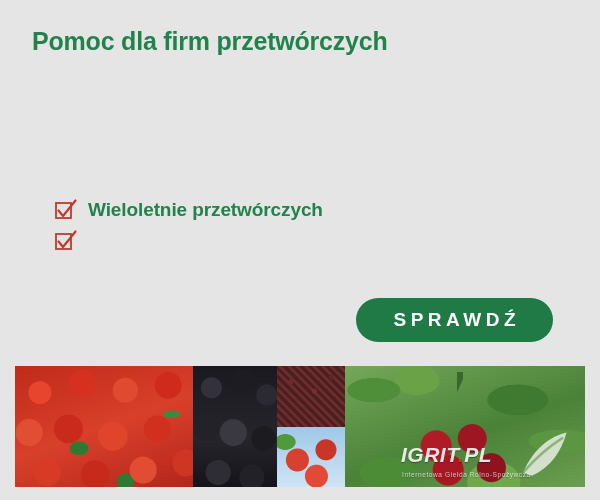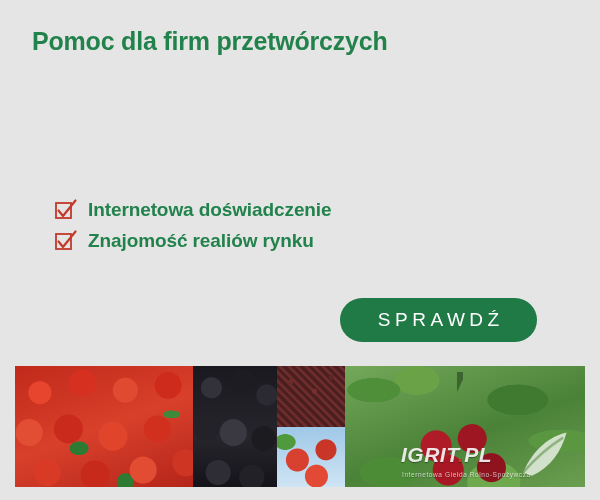--- a/index.html
+++ b/index.html
@@ -82,31 +82,31 @@
     font-size: 19px;
     font-weight: bold;
     color: #22824c;
     letter-spacing: -0.1px;
     white-space: nowrap;
   }
 
   
   .cta-button {
     position: absolute;
-    left: 340px;
+    left: 356px;
     top: 298px;
     width: 197px;
     height: 44px;
     border: none;
     border-radius: 22px;
     background: #1f7a46;
     color: #ffffff;
     font-family: "Liberation Sans", sans-serif;
     font-size: 19px;
-    font-weight: normal;
+    font-weight: bold;
     letter-spacing: 4.5px;
     text-indent: 4.5px;
     cursor: pointer;
     padding: 0;
   }
 
   
   .photo-strip {
     position: absolute;
     left: 15px;
@@ -252,30 +252,29 @@
 
 
   <ul class="checklist">
     <li class="check-item">
       <span class="check-box">
         <svg viewBox="0 0 24 24" aria-hidden="true">
           <rect x="2" y="5" width="15" height="15" fill="none" stroke="#c0392b" stroke-width="1.8"></rect>
           <path d="M4.5 12.5 L9 18 L21.5 2.5" fill="none" stroke="#c0392b" stroke-width="2.2" stroke-linecap="round" stroke-linejoin="round"></path>
         </svg>
       </span>
-      <span class="check-label">Internetowa doświadczenie</span>
+      <span class="check-label">Wieloletnie przetwórczych</span>
     </li>
     <li class="check-item">
       <span class="check-box">
         <svg viewBox="0 0 24 24" aria-hidden="true">
           <rect x="2" y="5" width="15" height="15" fill="none" stroke="#c0392b" stroke-width="1.8"></rect>
           <path d="M4.5 12.5 L9 18 L21.5 2.5" fill="none" stroke="#c0392b" stroke-width="2.2" stroke-linecap="round" stroke-linejoin="round"></path>
         </svg>
       </span>
-      <span class="check-label">Znajomość realiów rynku</span>
     </li>
   </ul>
 
   <button class="cta-button">SPRAWDŹ</button>
 
   <div class="photo-strip">
     <div class="photo-panel panel-strawberries"></div>
     <div class="photo-panel panel-blackcurrants"></div>
     <div class="photo-panel panel-mixed"></div>
     <div class="photo-panel panel-cherries">

